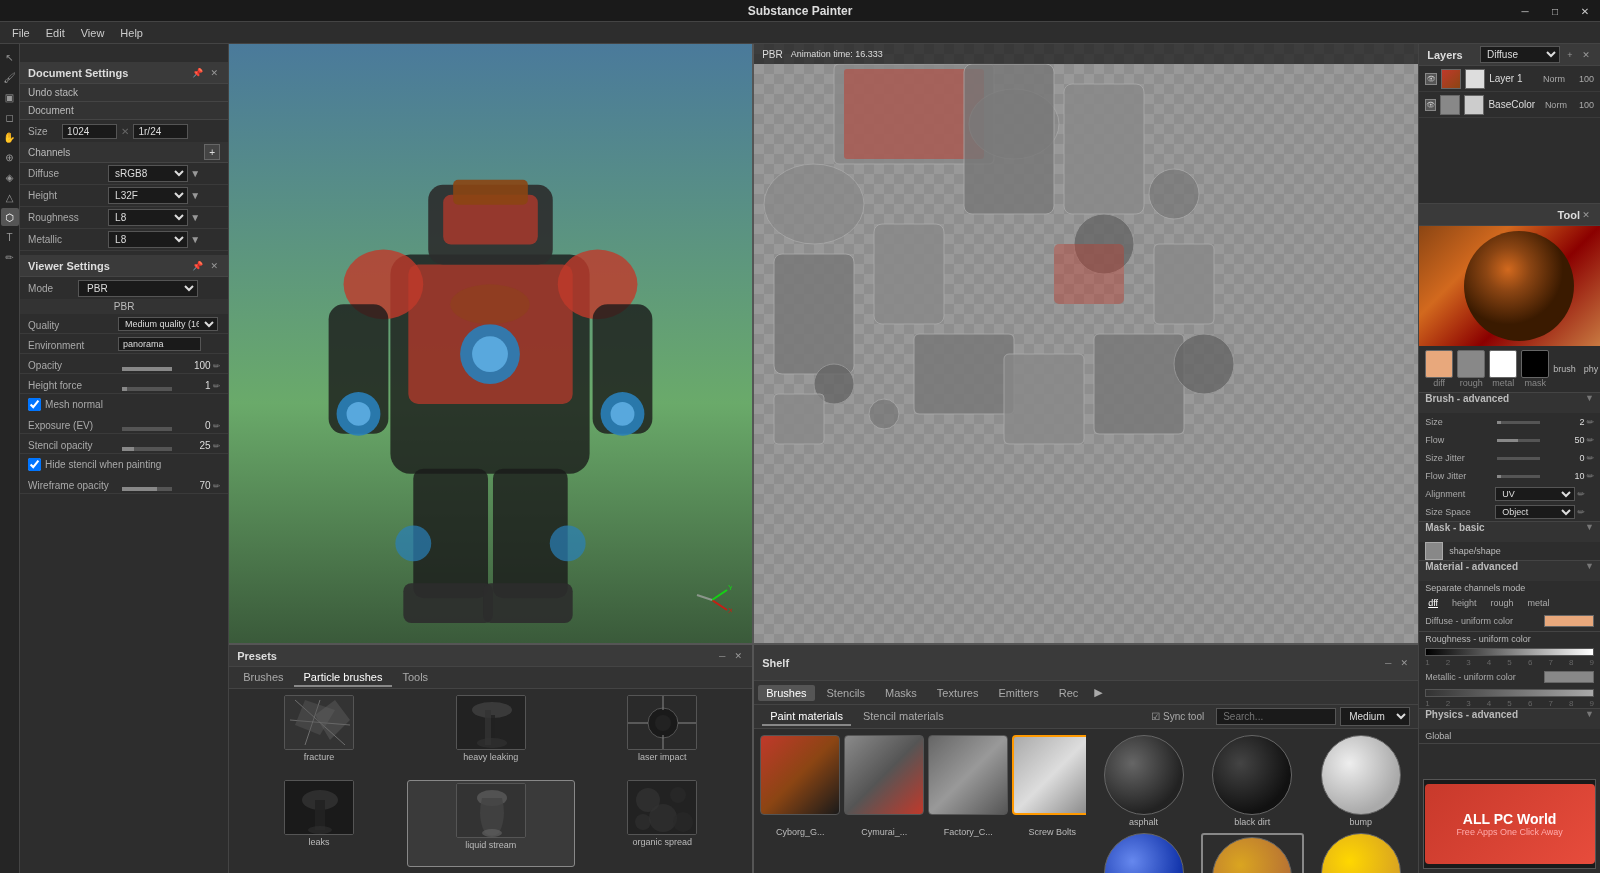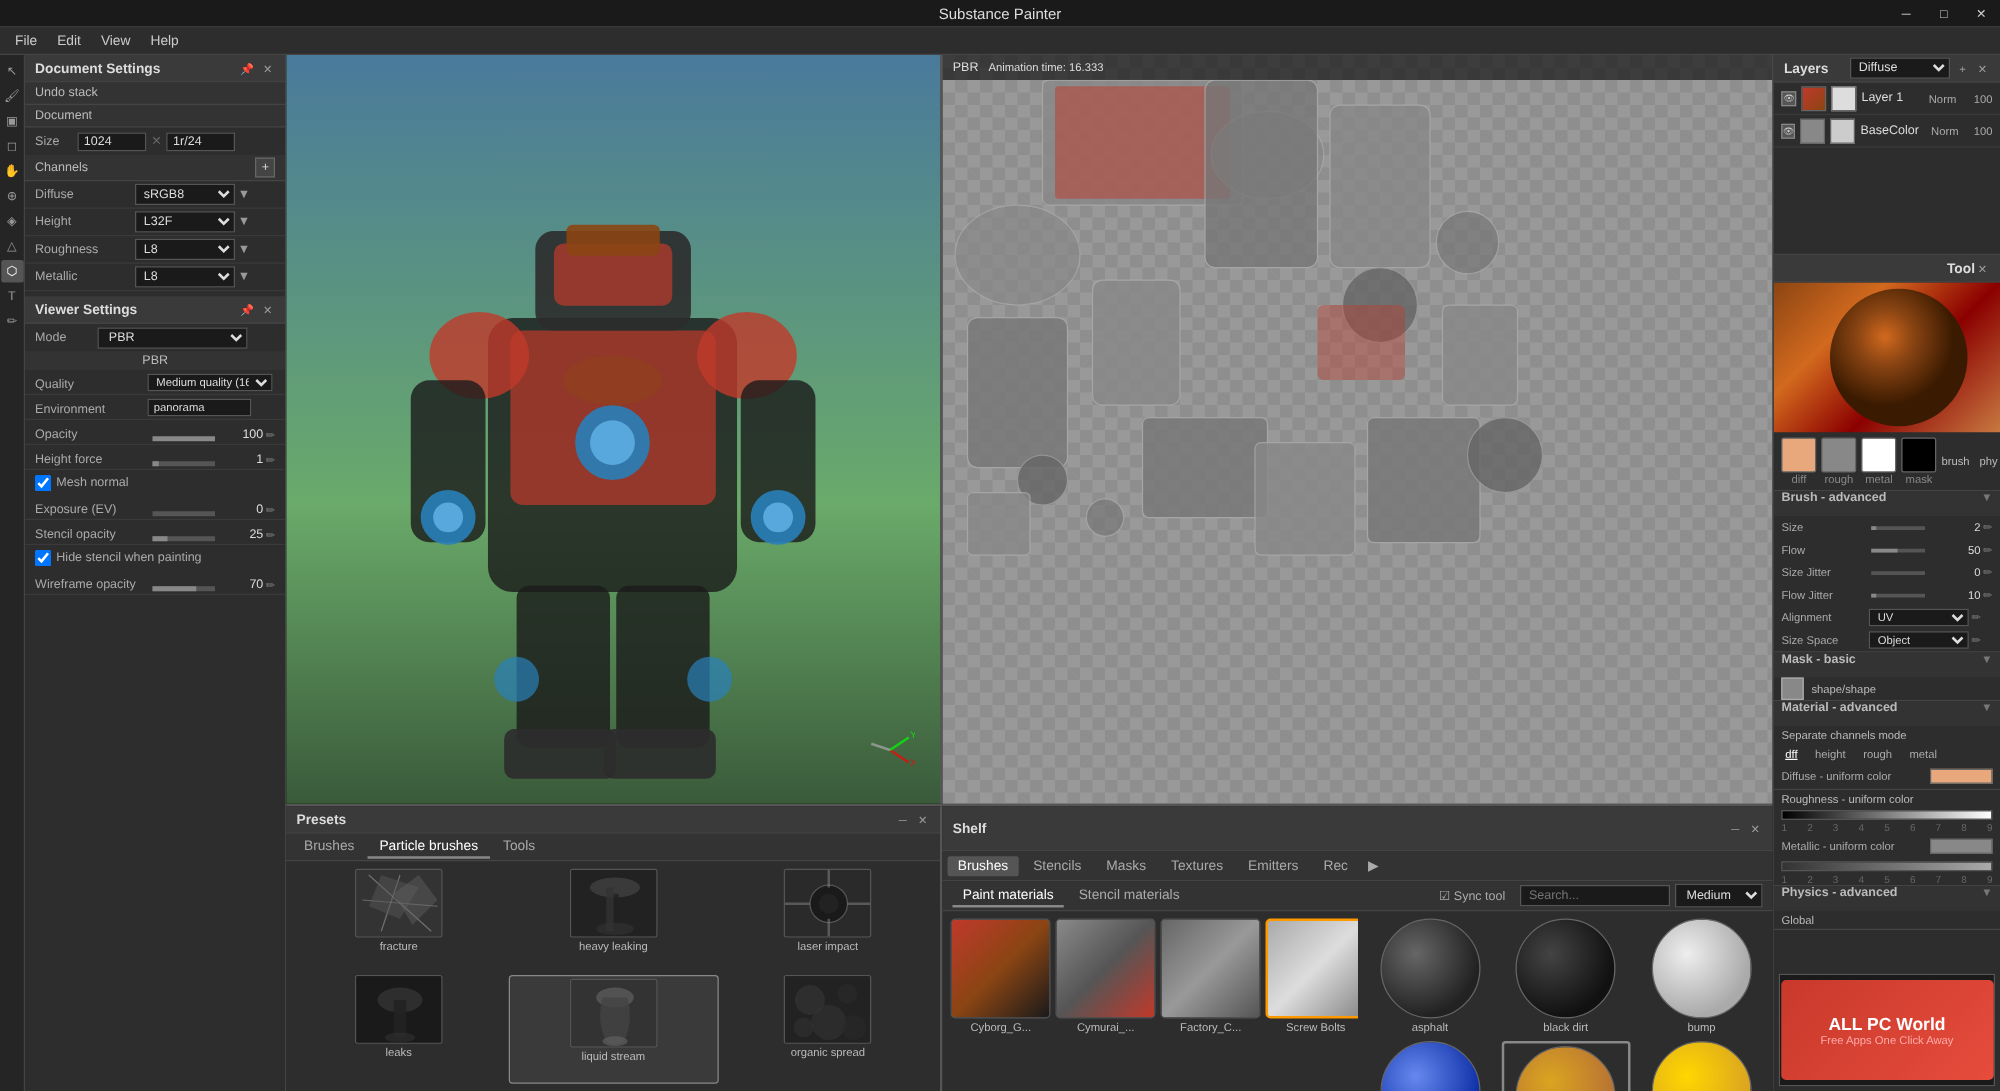--- a/index.html
+++ b/index.html
@@ -19,20 +19,21 @@
       background: #1a1a1a;
       display: flex;
       align-items: center;
       justify-content: center;
       position: relative;
       border-bottom: 1px solid #444;
     }
     .titlebar-title {
       font-size: 12px;
       color: #ddd;
+      font-weight: bold;
     }
     .titlebar-controls {
       position: absolute;
       right: 0;
       top: 0;
       display: flex;
       height: 22px;
     }
     .titlebar-btn {
       width: 30px;
@@ -104,20 +105,21 @@
 
     
     .panel-header {
       height: 22px;
       background: #3a3a3a;
       display: flex;
       align-items: center;
       padding: 0 8px;
       border-bottom: 1px solid #444;
       justify-content: space-between;
+      margin-top: 18px;
     }
     .panel-header-title {
       font-size: 11px;
       color: #ddd;
       font-weight: bold;
     }
     .panel-header-controls {
       display: flex;
       gap: 4px;
     }
@@ -435,21 +437,21 @@
       border: 1px solid #555;
       color: #ddd;
       font-size: 10px;
       padding: 2px 4px;
       width: 70px;
     }
     .shelf-item {
       display: flex;
       flex-direction: column;
       align-items: center;
-      gap: 2px;
+      gap: 12px;
       cursor: pointer;
       flex-shrink: 0;
     }
     .shelf-thumb {
       width: 80px;
       height: 80px;
       border-radius: 4px;
       border: 1px solid #555;
       overflow: hidden;
     }

